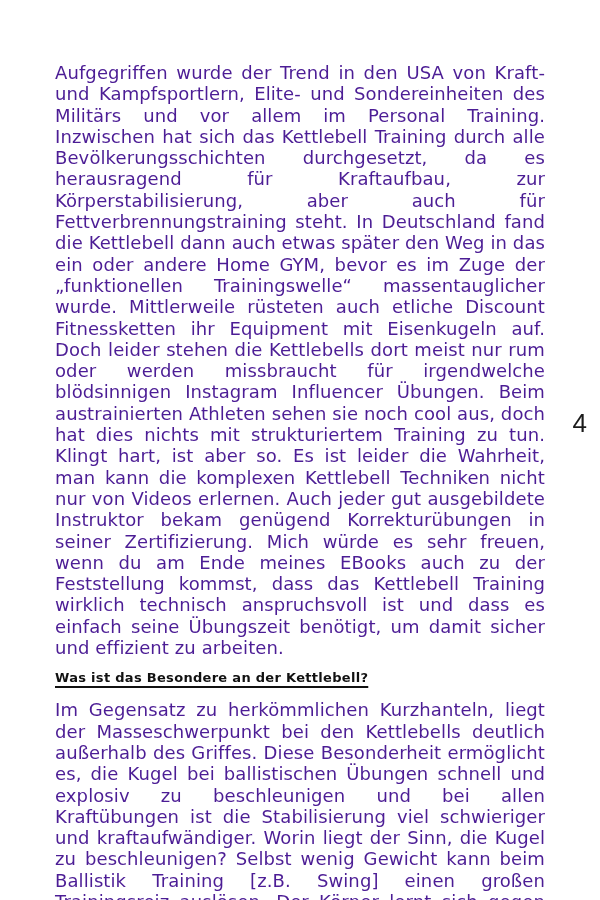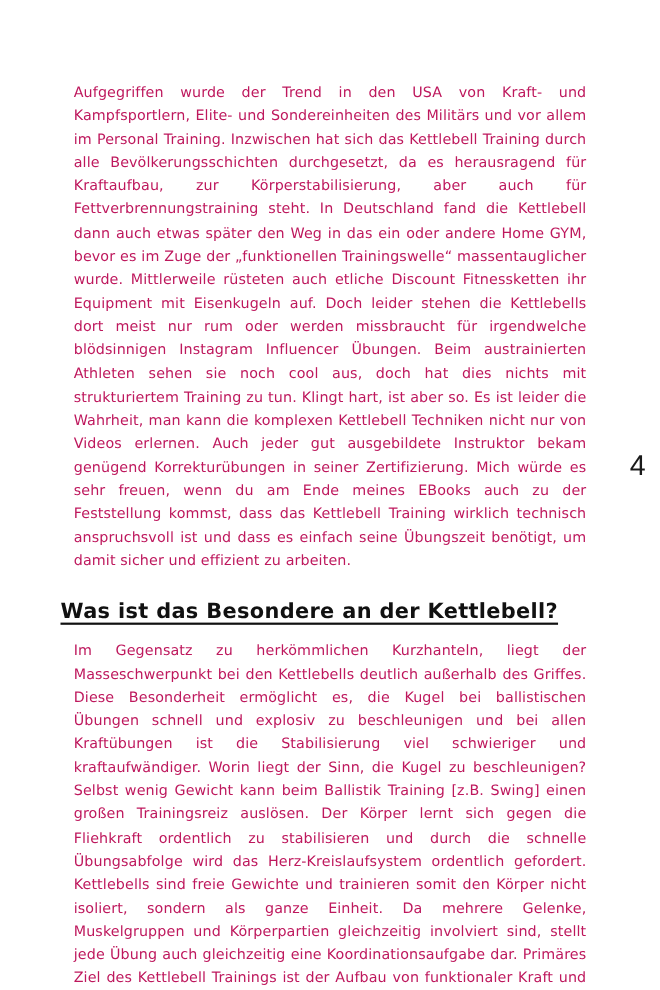--- a/index.html
+++ b/index.html
@@ -17,31 +17,31 @@
     color: #1c1c1c;
     box-sizing: border-box;
   }
   .content {
     position: absolute;
     top: 62px;
     left: 55px;
     width: 490px;
   }
   .para {
-    font-size: 13px;
+    font-size: 18px;
     line-height: 21.3px;
     text-align: justify;
     letter-spacing: 0.1px;
-    margin: 12px;
-    color: #be185d;
+    margin: 0;
+    color: #4c1d95;
   }
   .section-heading {
     display: inline-block;
     margin: 12px 0 10px 0;
-    font-size: 19px;
+    font-size: 13px;
     font-weight: bold;
     color: #111111;
     text-decoration: underline;
     text-decoration-thickness: 2px;
     text-underline-offset: 4px;
     letter-spacing: 0.3px;
   }
   .para-2 {
     margin-top: 4px;
   }

